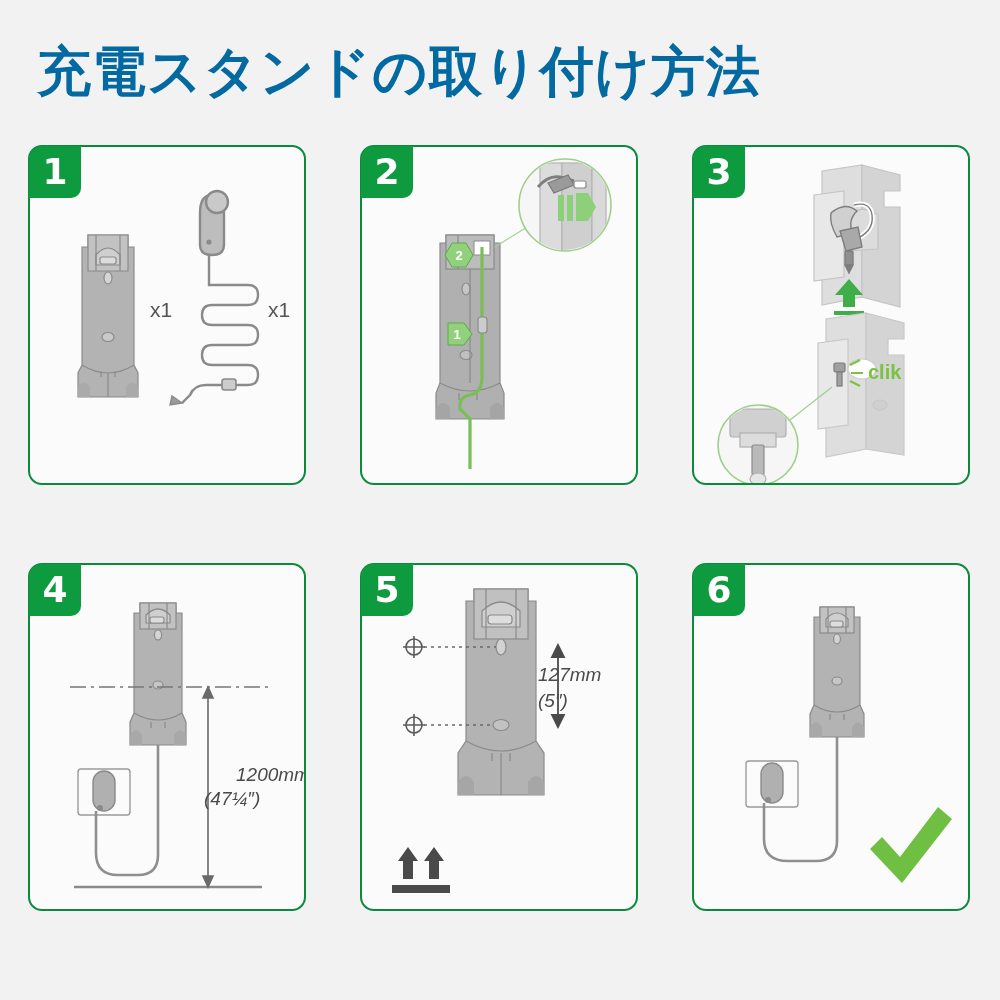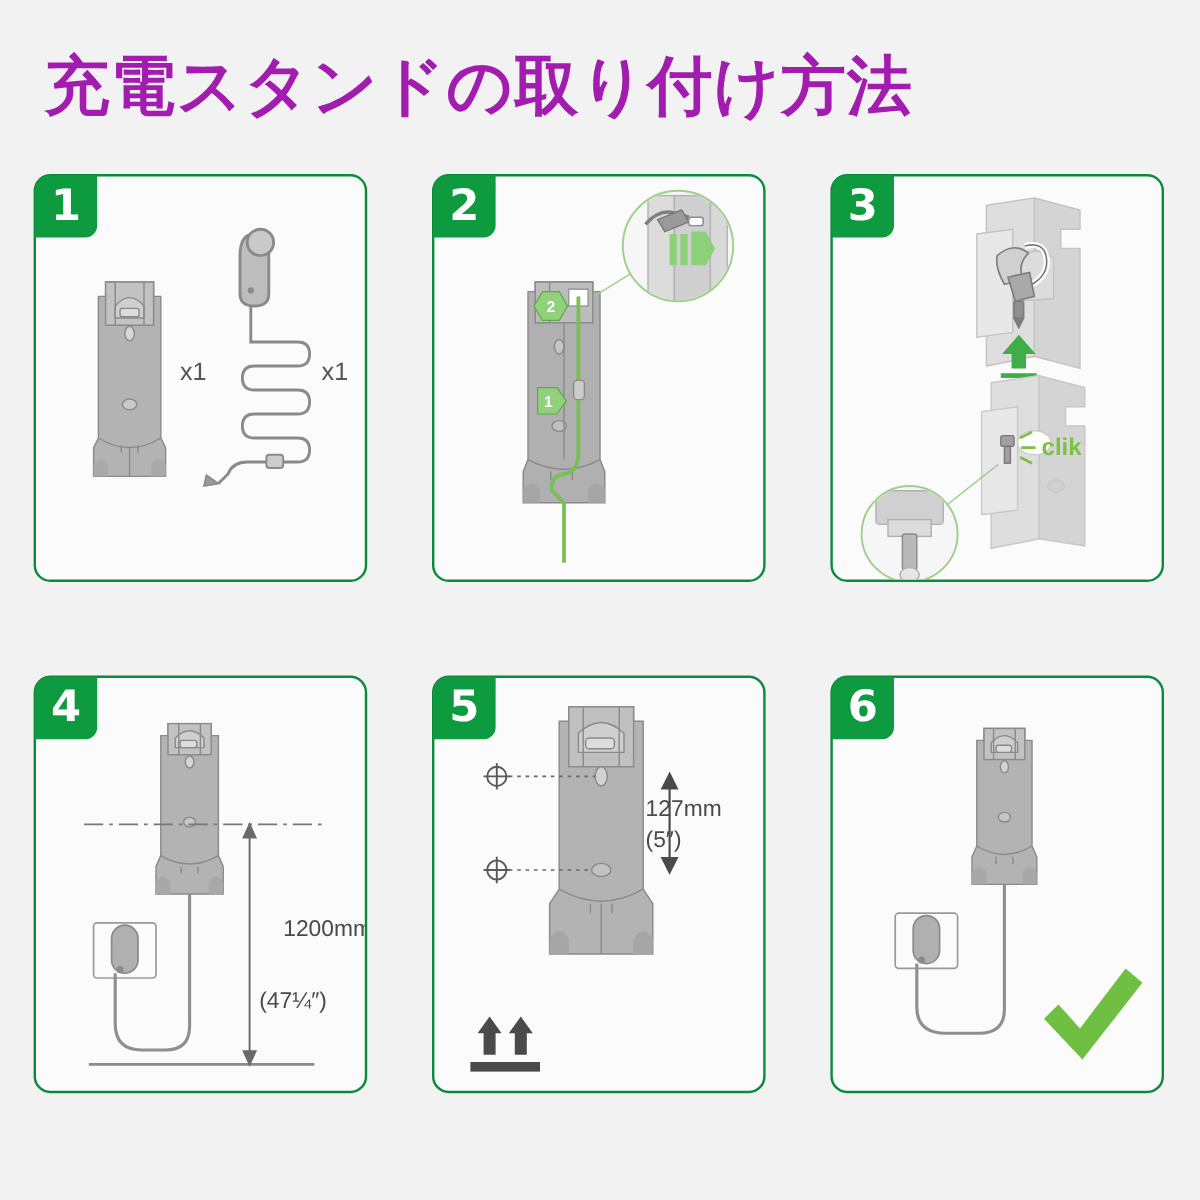--- a/index.html
+++ b/index.html
@@ -16,21 +16,21 @@
   }
 
   
   #title {
     position: absolute;
     top: 36px; left: 0; width: 798px;
     text-align: center;
     font-size: 54px;
     font-weight: bold;
     letter-spacing: 1px;
-    color: #a21caf;
+    color: #0369a1;
     font-family: "DejaVu Sans", "Liberation Sans", sans-serif;
   }
 
   
   .panel {
     position: absolute;
     background: #fbfbfb;
     border: 2px solid #0b8a3c;
     border-radius: 14px;
   }
@@ -56,20 +56,21 @@
   }
 
   
   .dim-text {
     position: absolute;
     color: #4a4a4a;
     font-size: 19px;
     line-height: 24px;
     white-space: pre;
     font-family: "Liberation Sans", sans-serif;
+    font-style: italic;
   }
   .qty-text {
     position: absolute;
     color: #555555;
     font-size: 21px;
     font-family: "Liberation Sans", sans-serif;
   }
   .clik-text {
     position: absolute;
     color: #7cc242;
@@ -273,21 +274,21 @@
         <path d="M128 180 L128 290 Q128 310 108 310 L88 310 Q66 310 66 288 L66 246" fill="none" stroke="#8f8f8f" stroke-width="2.6"></path>
 
         <line x1="44" y1="322" x2="232" y2="322" stroke="#8a8a8a" stroke-width="2.4"></line>
         <g stroke="#6a6a6a" stroke-width="1.6" fill="#6a6a6a">
           <line x1="178" y1="126" x2="178" y2="318"></line>
           <path d="M178 122 l-5 11 l10 0 Z"></path>
           <path d="M178 322 l-5 -11 l10 0 Z"></path>
         </g>
       </svg>
       <div class="dim-text" style="left:186px; top:198px;margin-left:20px;">1200mm</div>
-      <div class="dim-text" style="left:186px; top:222px;margin-top:36px;">(47¼″)</div>
+      <div class="dim-text" style="left:174px; top:222px;">(47¼″)</div>
     </div>
   </div>
 
   <div class="panel" style="left:360px; top:563px; width:278px; height:348px;">
     <div class="badge">5</div>
     <div class="canvas">
       <svg width="274" height="344" viewBox="0 0 274 344">
         <g fill="#b3b3b3" stroke="#8a8a8a" stroke-width="1.2">
           <path d="M112 24 L112 36 L104 36 L104 176 L96 188 L96 230 L182 230 L182 188 L174 176 L174 36 L166 36 L166 24 Z"></path>
           <rect x="112" y="24" width="54" height="50" fill="#c0c0c0"></rect>

